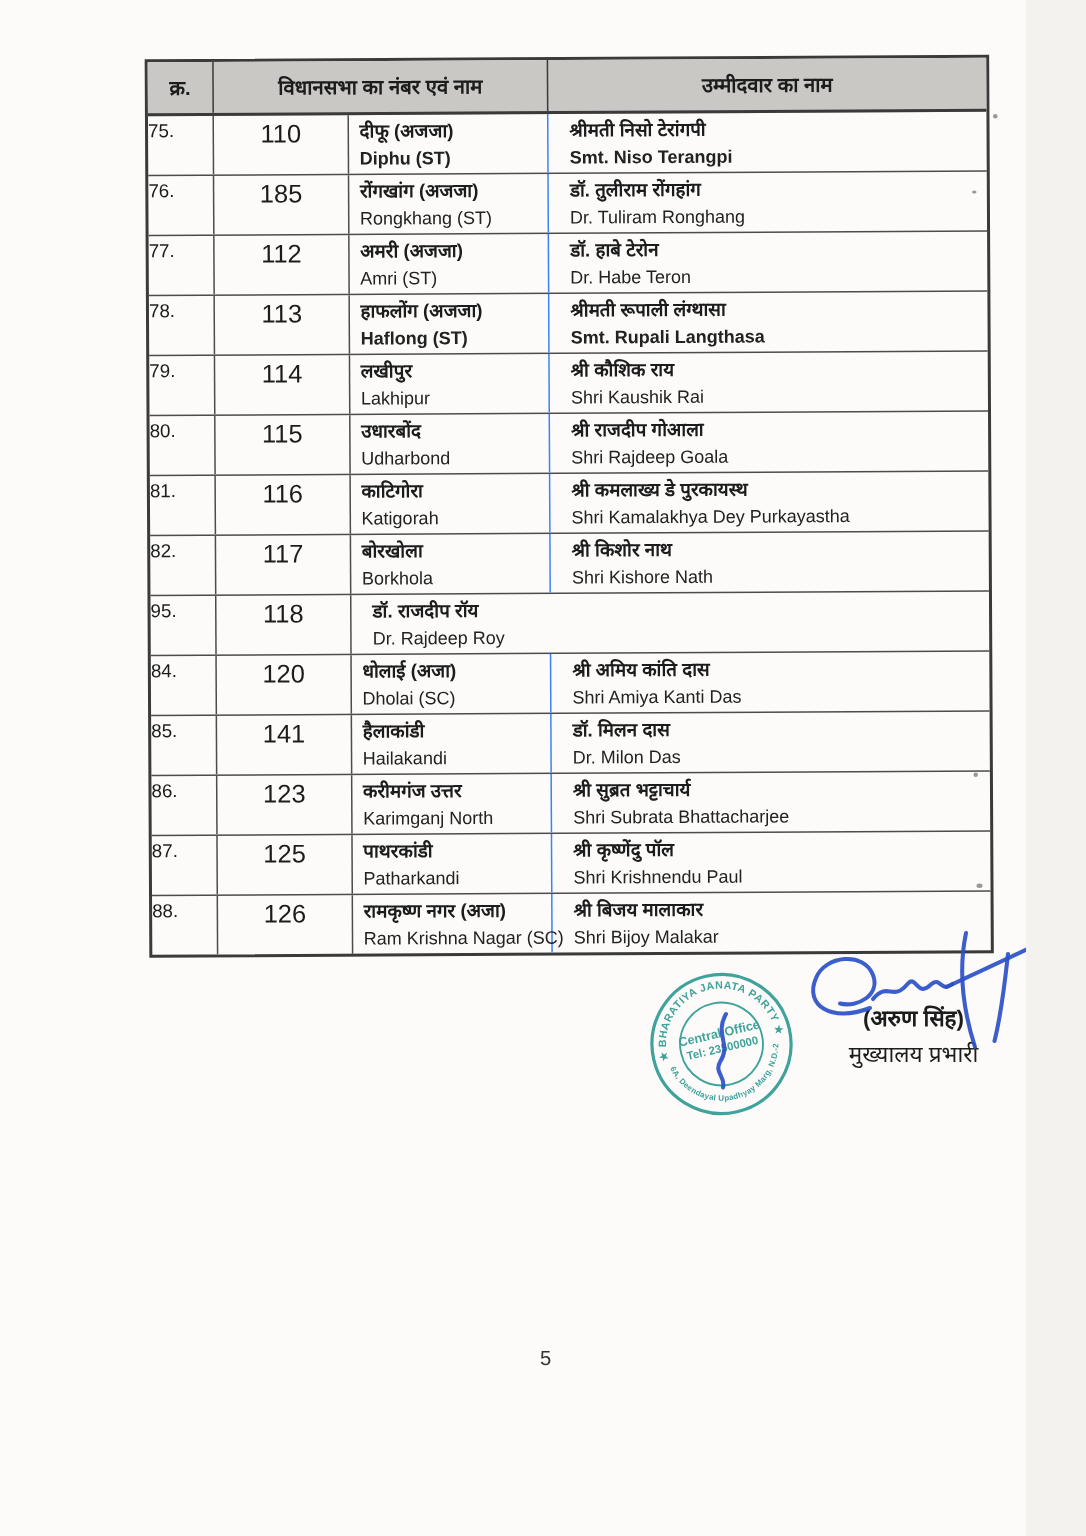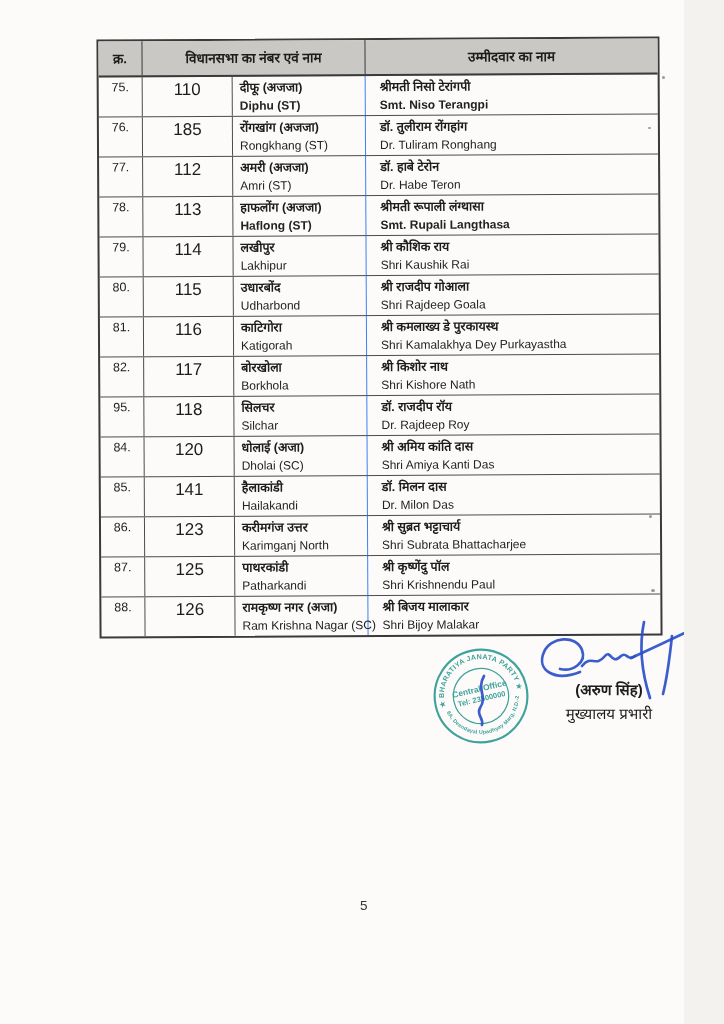--- a/index.html
+++ b/index.html
@@ -35,21 +35,21 @@
   }
   .th-serial{width:44px;border-right:1px solid #3a3a3a;}
   .th-constituency{width:223px;border-right:1px solid #3a3a3a;}
   .th-candidate{flex:1;}
 
   .trow{display:flex;height:39px;border-bottom:1px solid #4c4c4c;}
   .trow:last-child{border-bottom:none;}
   .cell{box-sizing:border-box;overflow:visible;}
   .c-serial{
     width:44px;border-right:1px solid #4c4c4c;
-    text-align:center;font-size:12.5px;padding-top:3px;
+    font-size:12.5px;padding-top:3px;
   }
   .c-number{
     width:90px;border-right:1px solid #4c4c4c;
     text-align:center;font-size:17px;padding-top:3px;
   }
   .c-constituency{width:133px;border-right:1px solid #3b82f6;padding:2px 2px 0 7px;}
   .c-candidate{flex:1;padding:2px 4px 0 14px;}
   .hi{font-size:12.5px;line-height:18px;font-weight:600;white-space:nowrap;}
   .en{font-size:12px;line-height:18px;white-space:nowrap;color:#222;}
   .trow.bold .hi{font-weight:700;}
@@ -73,21 +73,21 @@
     stroke-width:2.7;fill:none;
     stroke-linecap:round;stroke-linejoin:round;
     opacity:0.92;
   }
 
   
   .sign-block{
     position:absolute;left:516px;top:668px;width:186px;
     text-align:center;z-index:2;
   }
-  .sign-name{font-size:15px;font-weight:700;line-height:23px;margin-top:10px;}
+  .sign-name{font-size:15px;font-weight:700;line-height:23px;}
   .sign-title{font-size:15px;font-weight:500;line-height:25.5px;}
 
   
   .page-number{position:absolute;left:360px;top:898px;font-size:13.5px;color:#333;}
 
   
   .speck{position:absolute;background:#6d6d6d;border-radius:50%;opacity:.7;}
 </style>
 </head>
 <body>
@@ -228,24 +228,20 @@
       <div class="hi">श्री किशोर नाथ</div>
       <div class="en">Shri Kishore Nath</div>
     </div>
   </div>
         <div class="trow">
     <div class="cell c-serial">
       <span>95.</span>
     </div>
     <div class="cell c-number">
       <span>118</span>
-    </div>
-    <div class="cell c-constituency">
-      <div class="hi">सिलचर</div>
-      <div class="en">Silchar</div>
     </div>
     <div class="cell c-candidate">
       <div class="hi">डॉ. राजदीप रॉय</div>
       <div class="en">Dr. Rajdeep Roy</div>
     </div>
   </div>
         <div class="trow">
     <div class="cell c-serial">
       <span>84.</span>
     </div>

